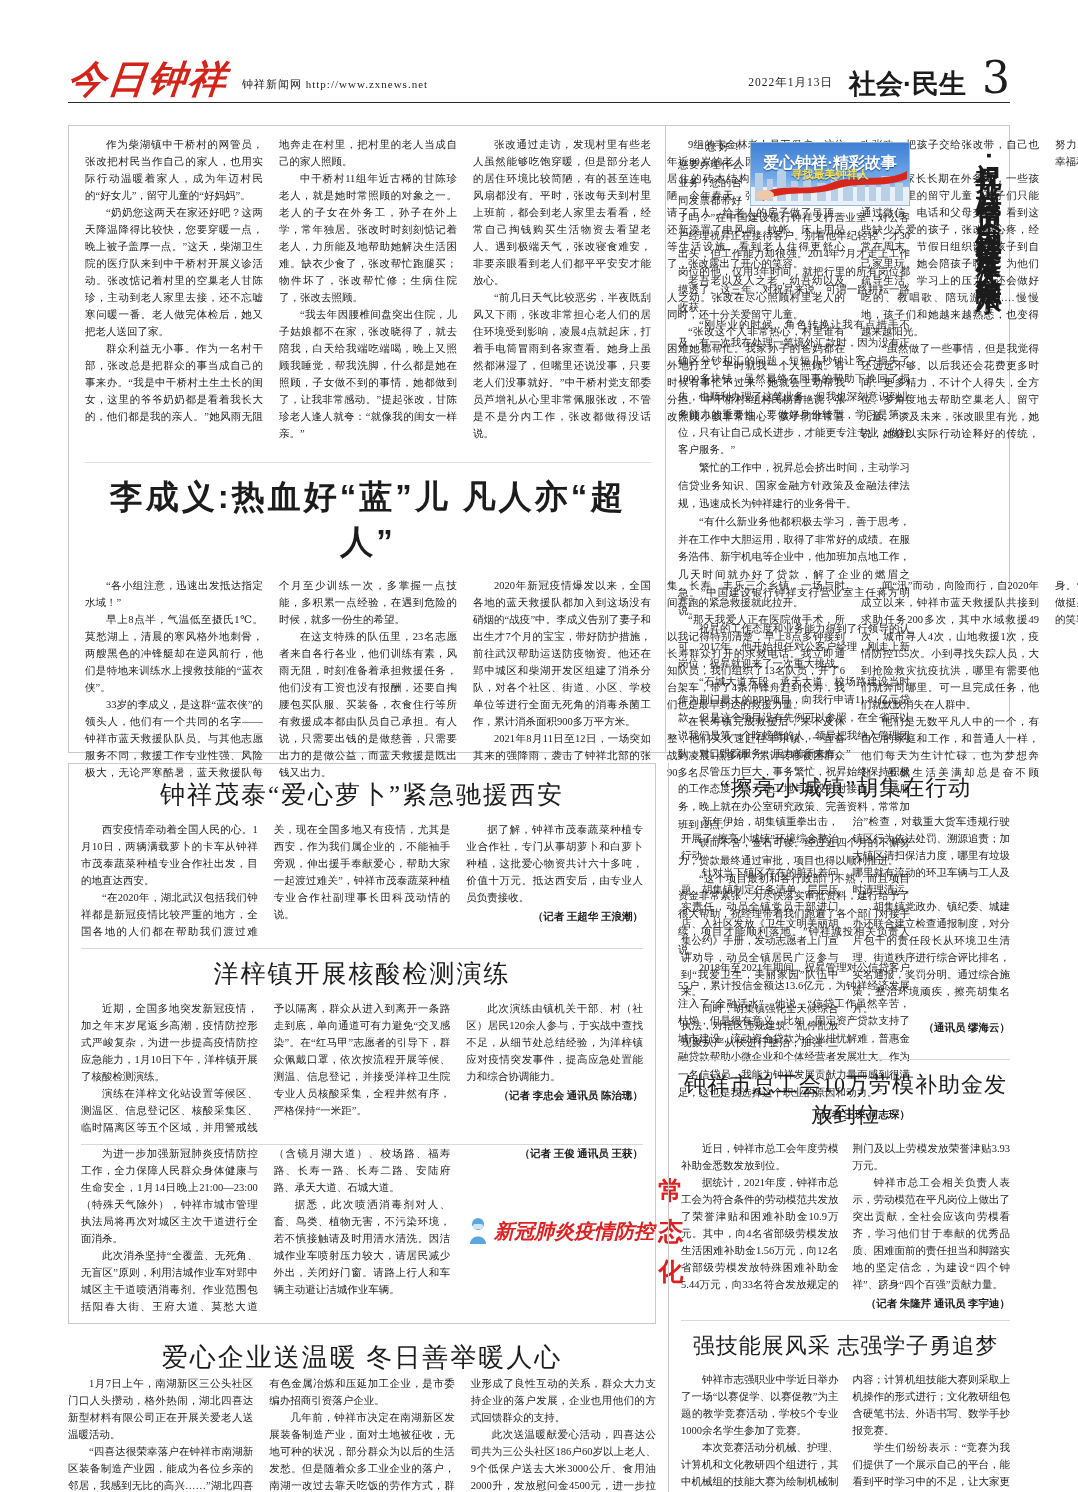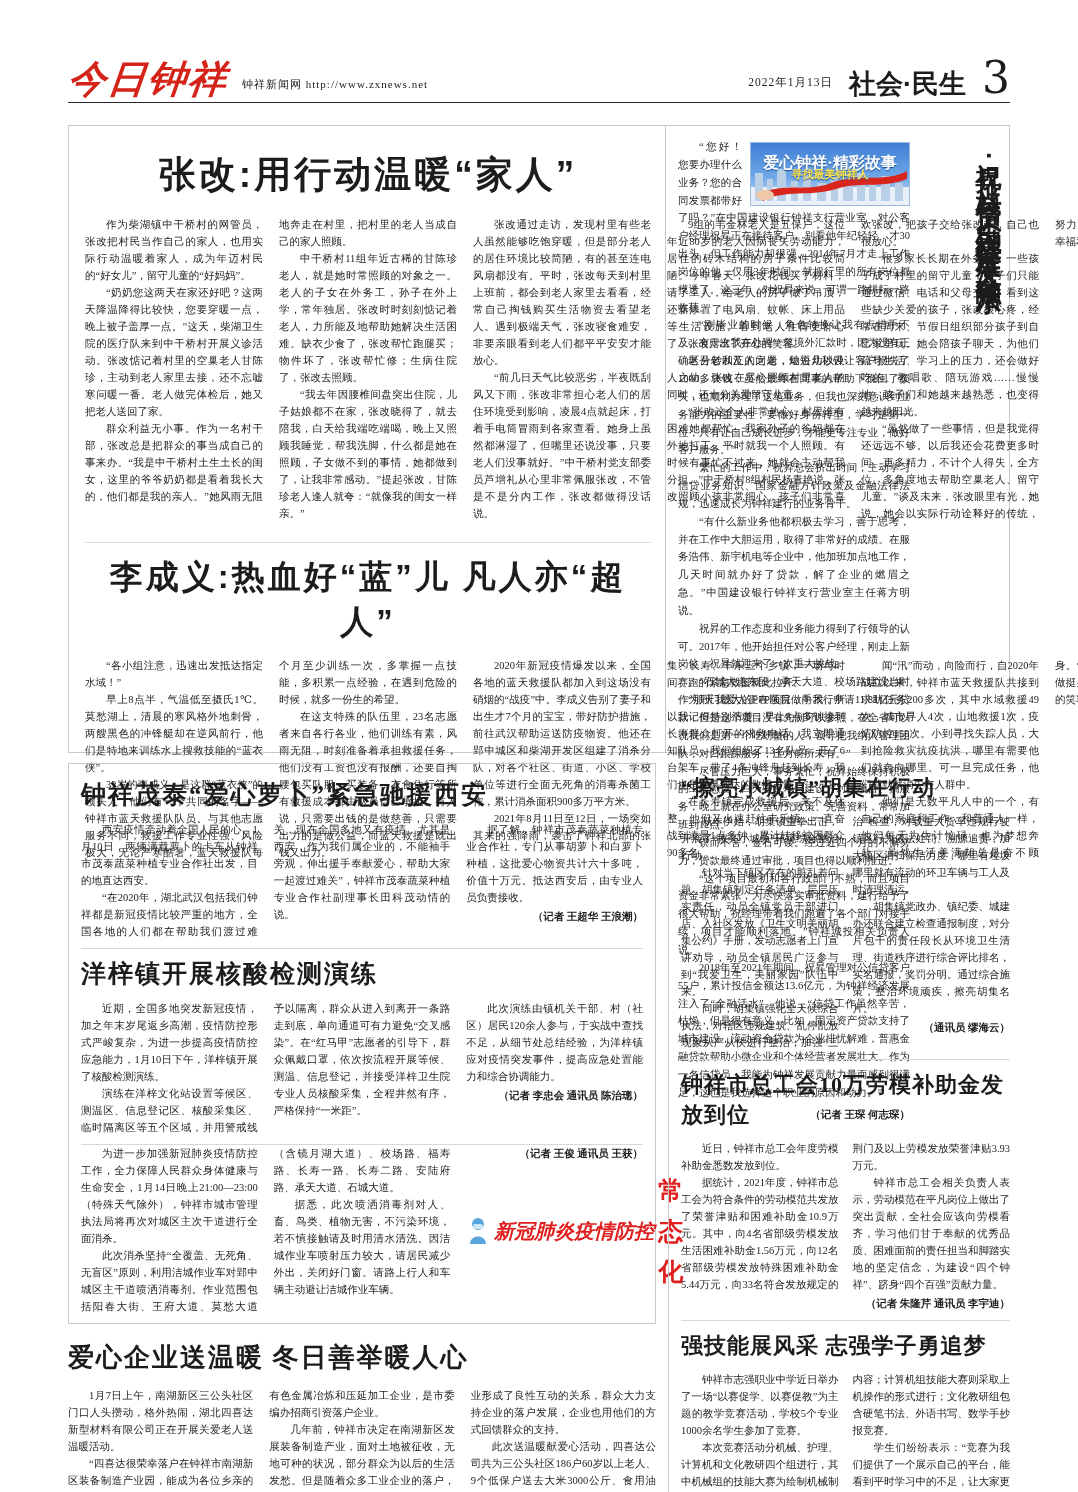--- a/index.html
+++ b/index.html
@@ -18,21 +18,21 @@
   .page-no{font-size:44px;font-family:"DejaVu Serif",serif;line-height:.9;}
   .head-rule{border-bottom:1.5px solid #2a2a2a;margin-top:4px;}
   
   p{margin:0;text-indent:2em;}
   .body-txt{font-size:10.5px;line-height:1.62;text-align:justify;}
   .plist{display:contents;}
   .byline{text-indent:0;text-align:right;font-weight:bold;margin-top:2px;}
   .cols3{column-count:3;column-gap:16px;}
   .cols2{column-count:2;column-gap:14px;}
   .h-hei{font-family:"Liberation Sans","DejaVu Sans",sans-serif;font-weight:900;text-align:center;letter-spacing:3px;margin:0;}
-  .h-song{font-family:"Liberation Serif","DejaVu Serif",serif;font-weight:bold;letter-spacing:2px;margin:0;}
+  .h-song{font-family:"Liberation Serif","DejaVu Serif",serif;font-weight:normal;text-align:center;letter-spacing:2px;margin:0;}
   
   .top-box{border:1px solid #c9c9c9;margin-top:22px;display:flex;height:628px;box-sizing:border-box;}
   .top-left{width:596px;padding:10px 14px 8px 16px;box-sizing:border-box;}
   .art1-h{font-size:37px;margin:14px 0 16px 0;}
   .art2-h{font-size:33px;margin:12px 0 12px 0;}
   .art-sep{border-top:1px solid #ddd;margin:8px 0 0 0;}
   .top-right{flex:1;border-left:1px solid #c9c9c9;display:flex;box-sizing:border-box;}
   .vert-body{width:252px;padding:12px 8px 8px 12px;box-sizing:border-box;font-size:10.5px;line-height:1.7;text-align:justify;}
   .vert-title{flex:1;writing-mode:vertical-rl;font-family:"Liberation Sans","DejaVu Sans",sans-serif;
               font-weight:900;font-size:26px;letter-spacing:5px;padding:16px 6px 0 4px;line-height:1.1;}
@@ -42,21 +42,21 @@
           background:linear-gradient(180deg,#3f7fd4 0%,#6fa8e8 55%,#cfe3f7 100%);border:1px solid #9db9d8;}
   .banner .b1{position:absolute;top:6px;width:100%;text-align:center;color:#fff;font-weight:bold;font-size:16px;text-shadow:0 1px 1px #1d4e93;}
   .banner .b2{position:absolute;top:22px;width:100%;text-align:center;color:#ffe34d;font-weight:bold;font-size:11px;text-shadow:0 1px 1px #1d4e93;}
   .banner svg{position:absolute;left:0;bottom:0;}
   
   .lower{display:flex;margin-top:10px;}
   .lower-left{width:600px;box-sizing:border-box;padding-right:12px;}
   .lower-right{flex:1;border-left:1px solid #c9c9c9;padding-left:12px;box-sizing:border-box;}
   .mid-box{border:1px solid #c9c9c9;padding:6px 12px 8px 12px;box-sizing:border-box;}
   .mid-h{font-size:25px;margin:8px 0 10px 0;}
-  .low-h{font-size:26px;margin:16px 0 12px 0;}
+  .low-h{font-size:26px;margin:16px 0 0 0;}
   .r-h{font-size:22px;margin:10px 0 10px 0;letter-spacing:1px;}
   .hr-light{border-top:1px solid #d8d8d8;margin:8px 0 0 0;}
   
   .promo{break-inside:avoid;display:flex;align-items:center;gap:4px;margin-top:8px;text-indent:0;}
   .promo .red-script{color:#e02020;font-weight:bold;font-style:italic;font-size:20px;white-space:nowrap;}
   .promo .red-big{color:#e02020;font-weight:900;font-style:normal;font-size:25px;font-family:"Liberation Sans",sans-serif;}
   .person{width:24px;height:30px;flex:0 0 auto;}
 </style>
 </head>
 <body>
@@ -76,21 +76,20 @@
       <div class="section-name">社会·民生</div>
       <div class="page-no">3</div>
     </div>
   </header>
   <div class="head-rule"></div>
 
   <section class="top-box">
     <div class="top-left">
 
       <article>
-        <h1 class="h-hei art1-h">张改:用行动温暖“家人”</h1>
         <div class="body-txt cols3" style="height:318px;">
           <div class="plist"><p>作为柴湖镇中干桥村的网管员，张改把村民当作自己的家人，也用实际行动温暖着家人，成为年迈村民的“好女儿”，留守儿童的“好妈妈”。</p><p>“奶奶您这两天在家还好吧？这两天降温降得比较快，您要穿暖一点，晚上被子盖厚一点。”这天，柴湖卫生院的医疗队来到中干桥村开展义诊活动。张改惦记着村里的空巢老人甘陈珍，主动到老人家里去接，还不忘嘘寒问暖一番。老人做完体检后，她又把老人送回了家。</p><p>群众利益无小事。作为一名村干部，张改总是把群众的事当成自己的事来办。“我是中干桥村土生土长的闺女，这里的爷爷奶奶都是看着我长大的，他们都是我的亲人。”她风雨无阻地奔走在村里，把村里的老人当成自己的家人照顾。</p><p>中干桥村11组年近古稀的甘陈珍老人，就是她时常照顾的对象之一。老人的子女在外务工，孙子在外上学，常年独居。张改时时刻刻惦记着老人，力所能及地帮助她解决生活困难。缺衣少食了，张改帮忙跑腿买；物件坏了，张改帮忙修；生病住院了，张改去照顾。</p><p>“我去年因腰椎间盘突出住院，儿子姑娘都不在家，张改晓得了，就去陪我，白天给我端吃端喝，晚上又照顾我睡觉，帮我洗脚，什么都是她在照顾，子女做不到的事情，她都做到了，让我非常感动。”提起张改，甘陈珍老人逢人就夸：“就像我的闺女一样亲。”</p><p>张改通过走访，发现村里有些老人虽然能够吃饱穿暖，但是部分老人的居住环境比较简陋，有的甚至连电风扇都没有。平时，张改每天到村里上班前，都会到老人家里去看看，经常自己掏钱购买生活物资去看望老人。遇到极端天气，张改寝食难安，非要亲眼看到老人们都平平安安才能放心。</p><p>“前几日天气比较恶劣，半夜既刮风又下雨，张改非常担心老人们的居住环境受到影响，凌晨4点就起床，打着手电筒冒雨到各家查看。她身上虽然都淋湿了，但嘴里还说没事，只要老人们没事就好。”中干桥村党支部委员芦增礼从心里非常佩服张改，不管是不是分内工作，张改都做得没话说。</p><p>9组的韦金林老人是五保户，这位年近80岁的老人因病丧失劳动能力，居住的砖木结构的房子条件比较简陋。今年春天，张改花钱买了材料，请了工人，给老人的房子做了吊顶，还新添置了电风扇、蚊帐、床上用品等生活设施。看到老人住得更舒心了，张改露出了开心的笑容。</p><p>老吾老以及人之老，幼吾幼以及人之幼。张改在尽心照顾村里老人的同时，还十分关爱留守儿童。</p><p>“张改这个人非常热心，村里谁有困难她都帮忙。我家孙子的爸妈都在外地打工，平时就我一个人照顾。有时候有事忙不过来，她就会主动帮我分担。”中干桥村8组村民杨青艳说，张改照顾小孩非常细心，孩子们非常喜欢张改，把孩子交给张改带，自己也很放心。</p><p>很多家长长期在外务工，一些孩子成了村里的留守儿童，孩子们只能通过微信、电话和父母交流。看到这些缺少关爱的孩子，张改很心疼，经常在周末、节假日组织部分孩子到自己家里玩。她会陪孩子聊天，为他们疏导生活、学习上的压力，还会做好吃的、教唱歌、陪玩游戏……慢慢地，孩子们和她越来越熟悉，也变得越来越阳光。</p><p>“虽然做了一些事情，但是我觉得还远远不够。以后我还会花费更多时间、更多精力，不计个人得失，全方位、多角度地去帮助空巢老人、留守儿童。”谈及未来，张改眼里有光，她说，她会以实际行动诠释好的传统，努力照亮更多家庭，让中干桥村更加幸福和谐。</p></div>
           <p class="byline">（记者 吴芬芬 李璐）</p>
         </div>
       </article>
 
       <div class="art-sep"></div>
 
       <article>
         <h1 class="h-hei art2-h">李成义:热血好“蓝”儿  凡人亦“超人”</h1>

